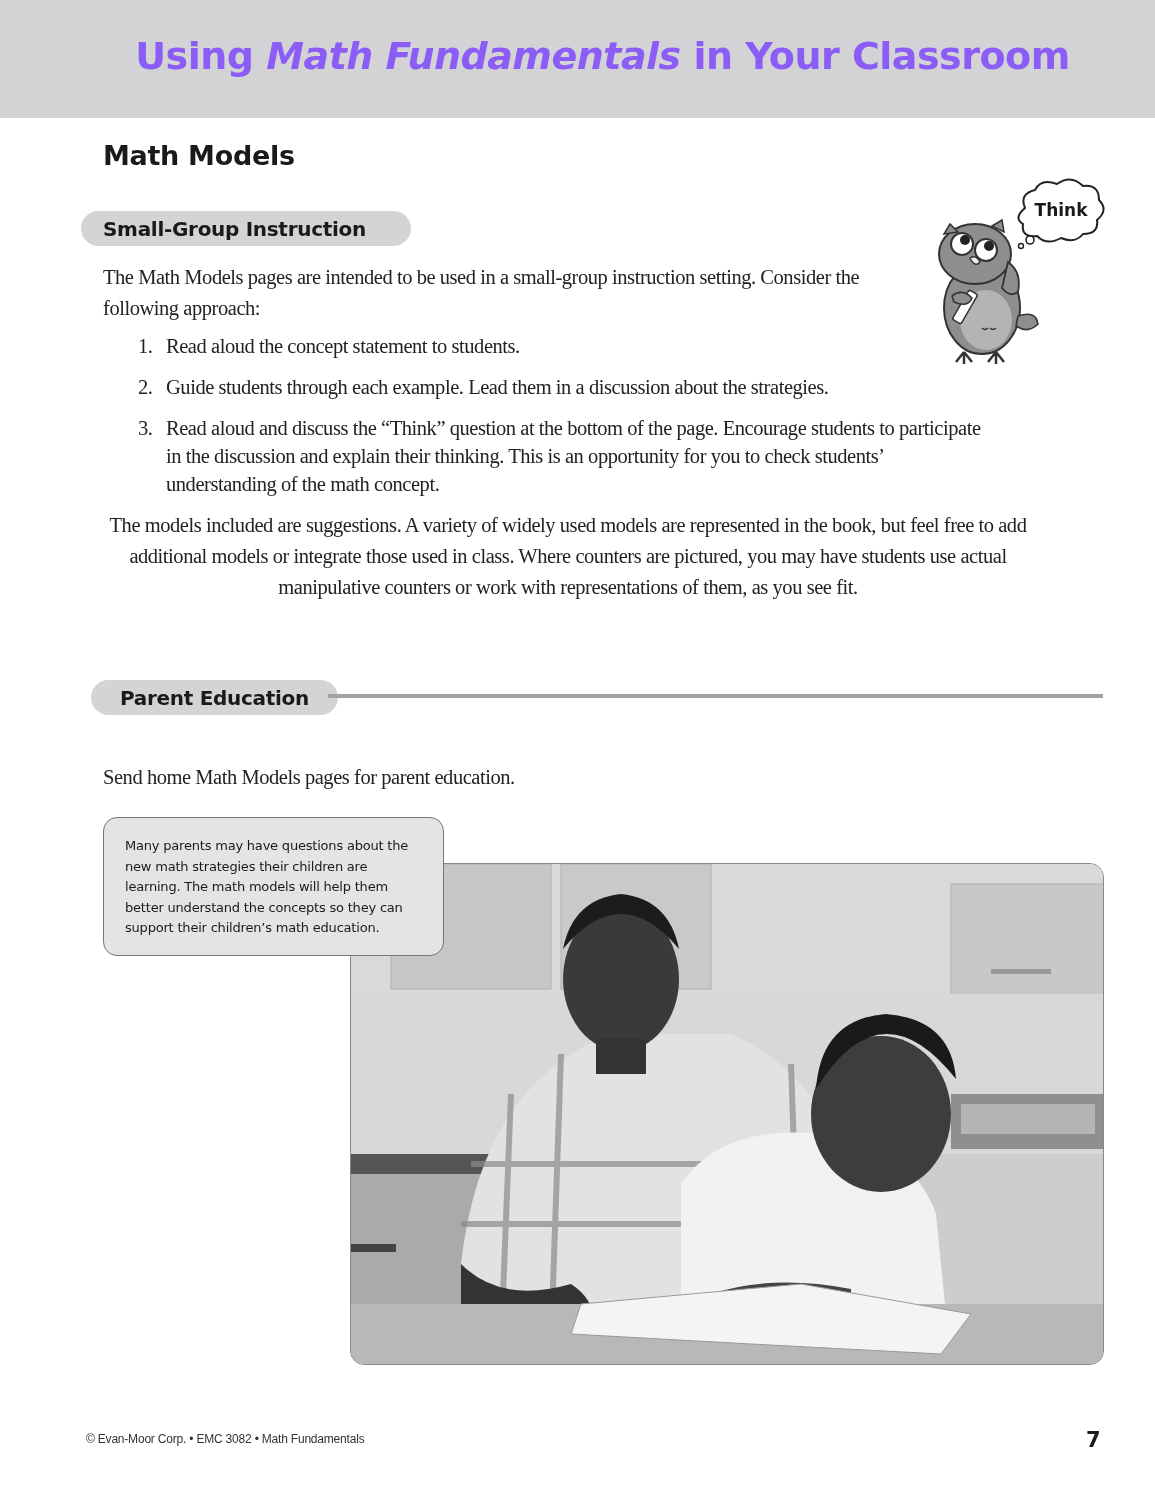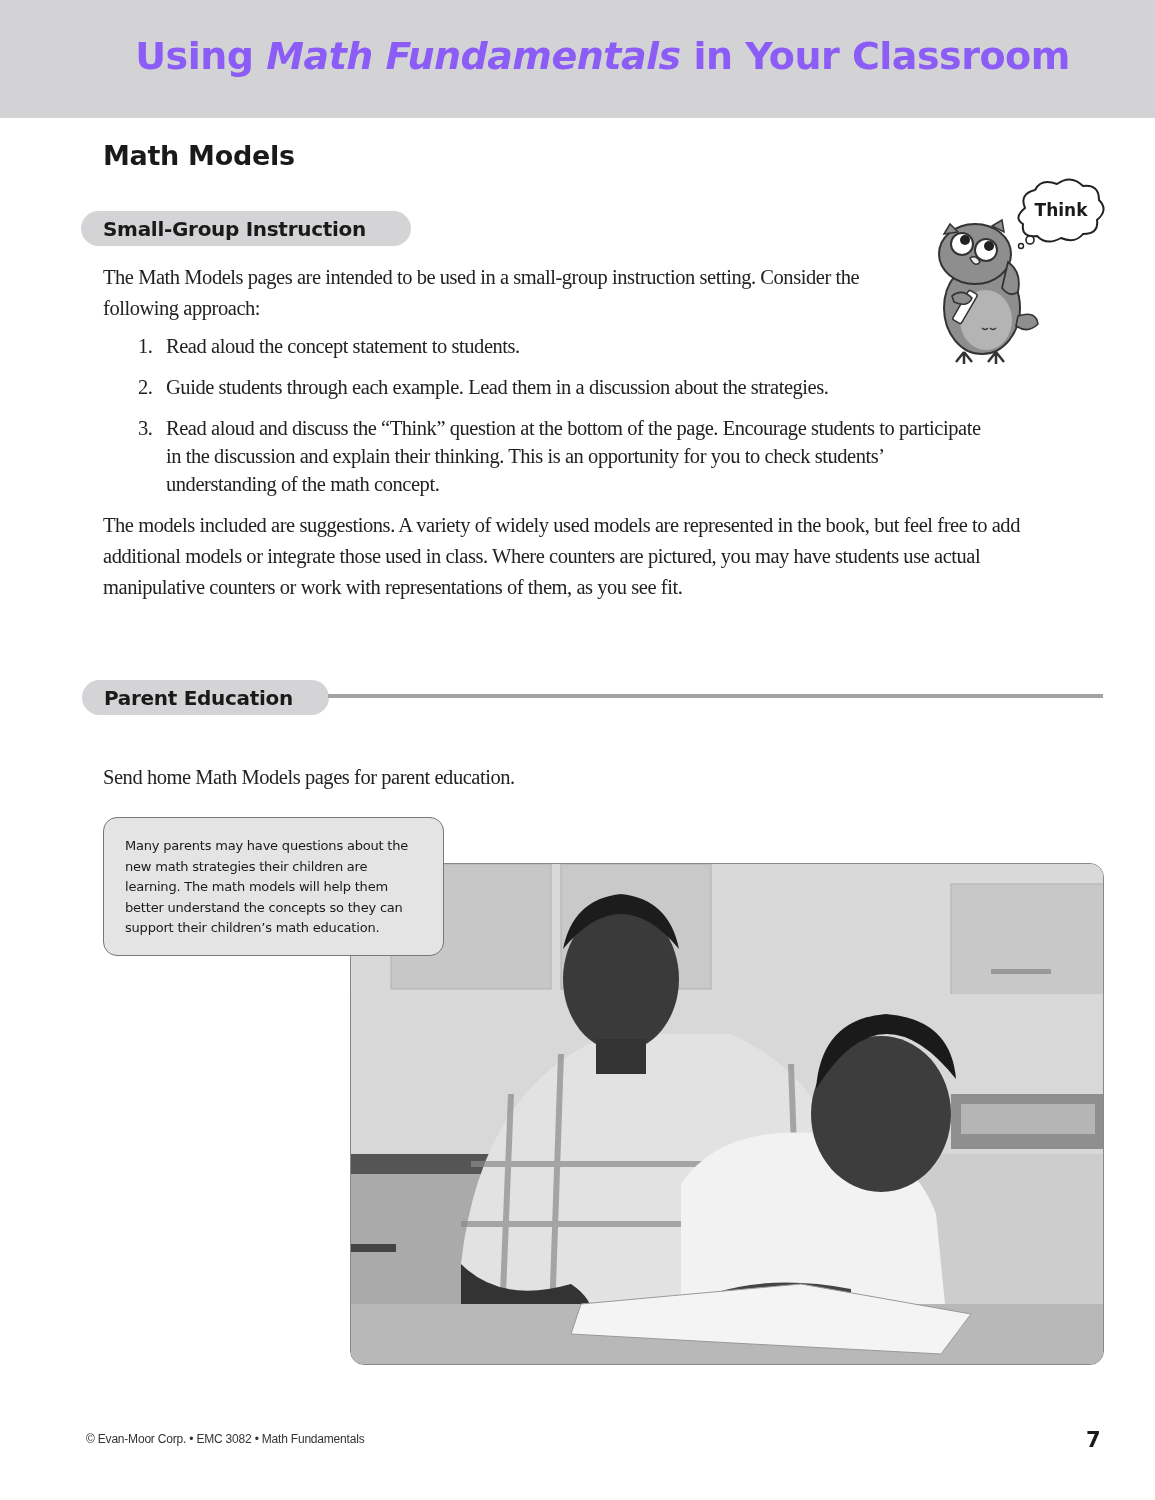--- a/index.html
+++ b/index.html
@@ -22,37 +22,37 @@
       font-family: "DejaVu Sans", sans-serif; font-weight: bold; font-size: 27px; color: #1a1a1a;
       letter-spacing: -0.3px;
     }
 
     .pill {
       position: absolute; background: #d4d4d6; border-radius: 18px;
       font-family: "DejaVu Sans", sans-serif; font-weight: bold; font-size: 20px; color: #1a1a1a;
       padding: 1px 22px; height: 35px; line-height: 35px; letter-spacing: -0.3px;
     }
     .pill-1 { left: 81px; top: 211px; width: 330px; }
-    .pill-2 { left: 82px; top: 680px; width: 247px; }
+    .pill-2 { left: 91px; top: 680px; width: 247px; text-align: center; }
     .rule {
       position: absolute; left: 328px; top: 694px; width: 775px; height: 4px; background: #a3a3a3;
     }
 
     .body-text {
       position: absolute; font-size: 20.5px; line-height: 31px; color: #222;
       letter-spacing: -0.45px;
     }
     .intro { left: 103px; top: 262px; width: 820px; }
 
     .steps { position: absolute; left: 138px; top: 332px; width: 880px; list-style: none; }
     .step { display: flex; font-size: 20.5px; line-height: 28px; letter-spacing: -0.45px; color: #222; margin-bottom: 13px; }
     .step-num { width: 28px; flex: none; }
     .step-text { flex: 1; }
 
-    .models-para { left: 103px; top: 510px; width: 930px; }
+    .models-para { left: 103px; top: 510px; width: 930px; text-align: center; }
     .parent-para { left: 103px; top: 762px; width: 700px; }
 
     .photo-frame {
       position: absolute; left: 350px; top: 863px; width: 754px; height: 502px;
       border: 1.5px solid #888; border-radius: 14px; overflow: hidden;
       background: linear-gradient(180deg, #cfcfcf 0%, #b9b9b9 40%, #9a9a9a 100%);
     }
     .photo-frame svg { display: block; }
 
     .callout {

